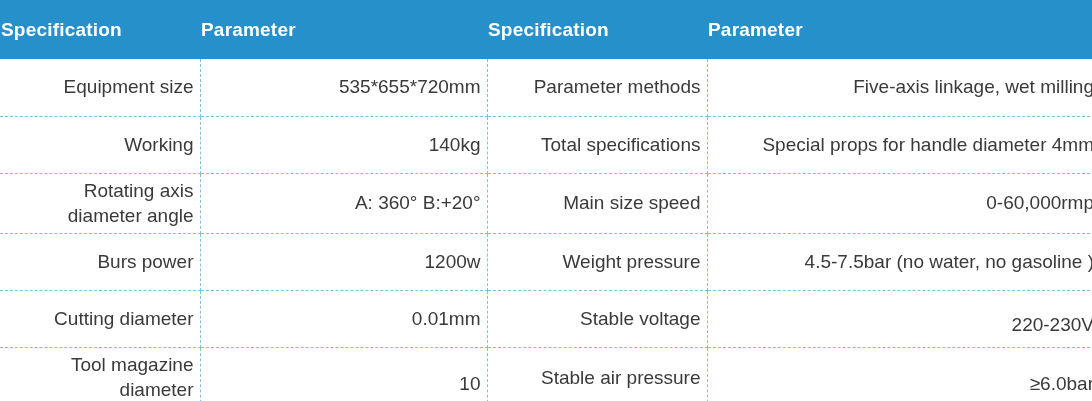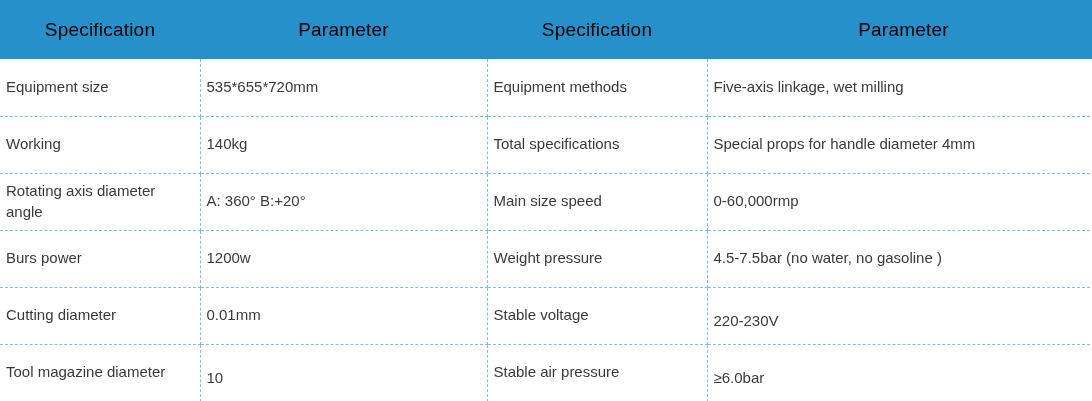--- a/index.html
+++ b/index.html
@@ -14,34 +14,34 @@
     color: #333333;
     overflow: hidden;
   }
   .spec-table {
     width: 1092px;
     border-collapse: collapse;
     table-layout: fixed;
   }
   .spec-table thead th {
     background: #2590c9;
-    color: #000000;
+    color: #ffffff;
     font-size: 19px;
-    font-weight: normal;
+    font-weight: bold;
     height: 57px;
-    text-align: center;
+    text-align: left;
     vertical-align: middle;
     letter-spacing: 0.2px;
     border: none;
   }
   .spec-table tbody td {
     height: 57px;
-    text-align: left;
+    text-align: right;
     vertical-align: middle;
-    font-size: 15px;
+    font-size: 19px;
     color: #3a3a3a;
     border-bottom: 1px dashed #7fbfe0;
     border-right: 1px dashed #7fbfe0;
     padding: 4px 6px;
     line-height: 1.35;
     box-sizing: border-box;
   }
   .spec-table tbody tr td:last-child {
     border-right: none;
   }
@@ -63,21 +63,21 @@
       <th class="col-a">Specification</th>
       <th class="col-b">Parameter</th>
       <th class="col-c">Specification</th>
       <th class="col-d">Parameter</th>
     </tr>
   </thead>
   <tbody>
     <tr>
       <td class="cell-label">Equipment size</td>
       <td class="cell-value">535*655*720mm</td>
-      <td class="cell-label">Equipment methods</td>
+      <td class="cell-label">Parameter methods</td>
       <td class="cell-value">Five-axis linkage, wet milling</td>
     </tr>
     <tr>
       <td class="cell-label">Working</td>
       <td class="cell-value">140kg</td>
       <td class="cell-label">Total specifications</td>
       <td class="cell-value">Special props for handle diameter 4mm</td>
     </tr>
     <tr>
       <td class="cell-label">Rotating axis diameter angle</td>

